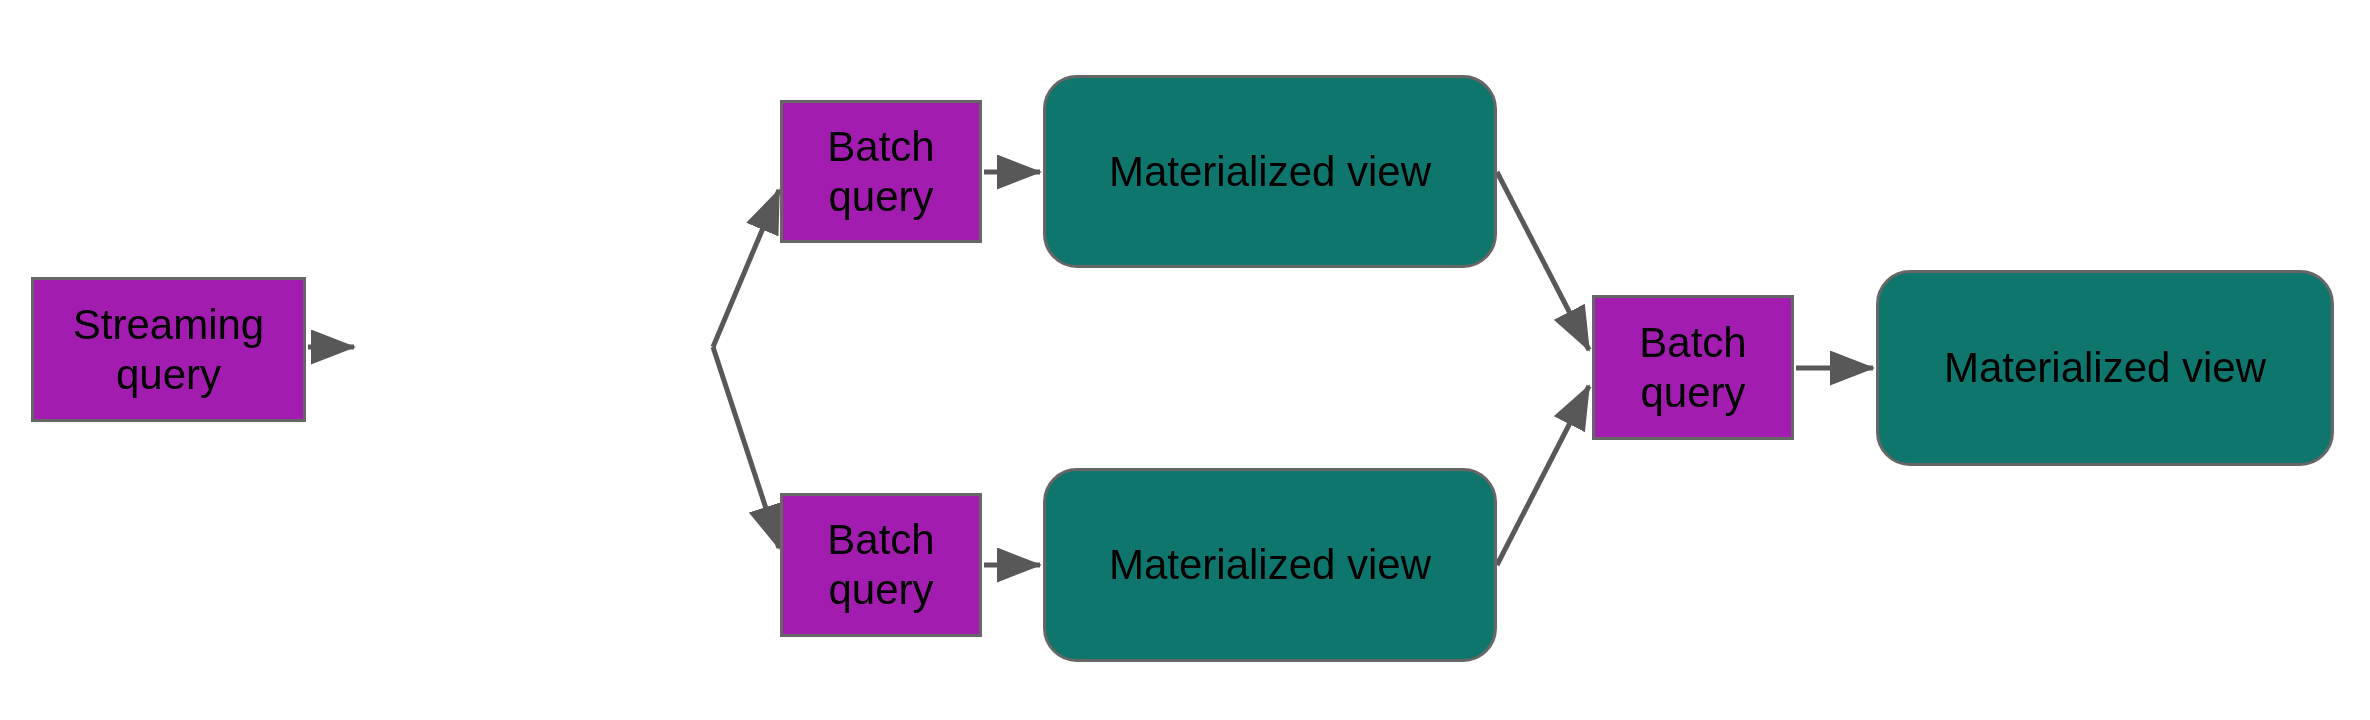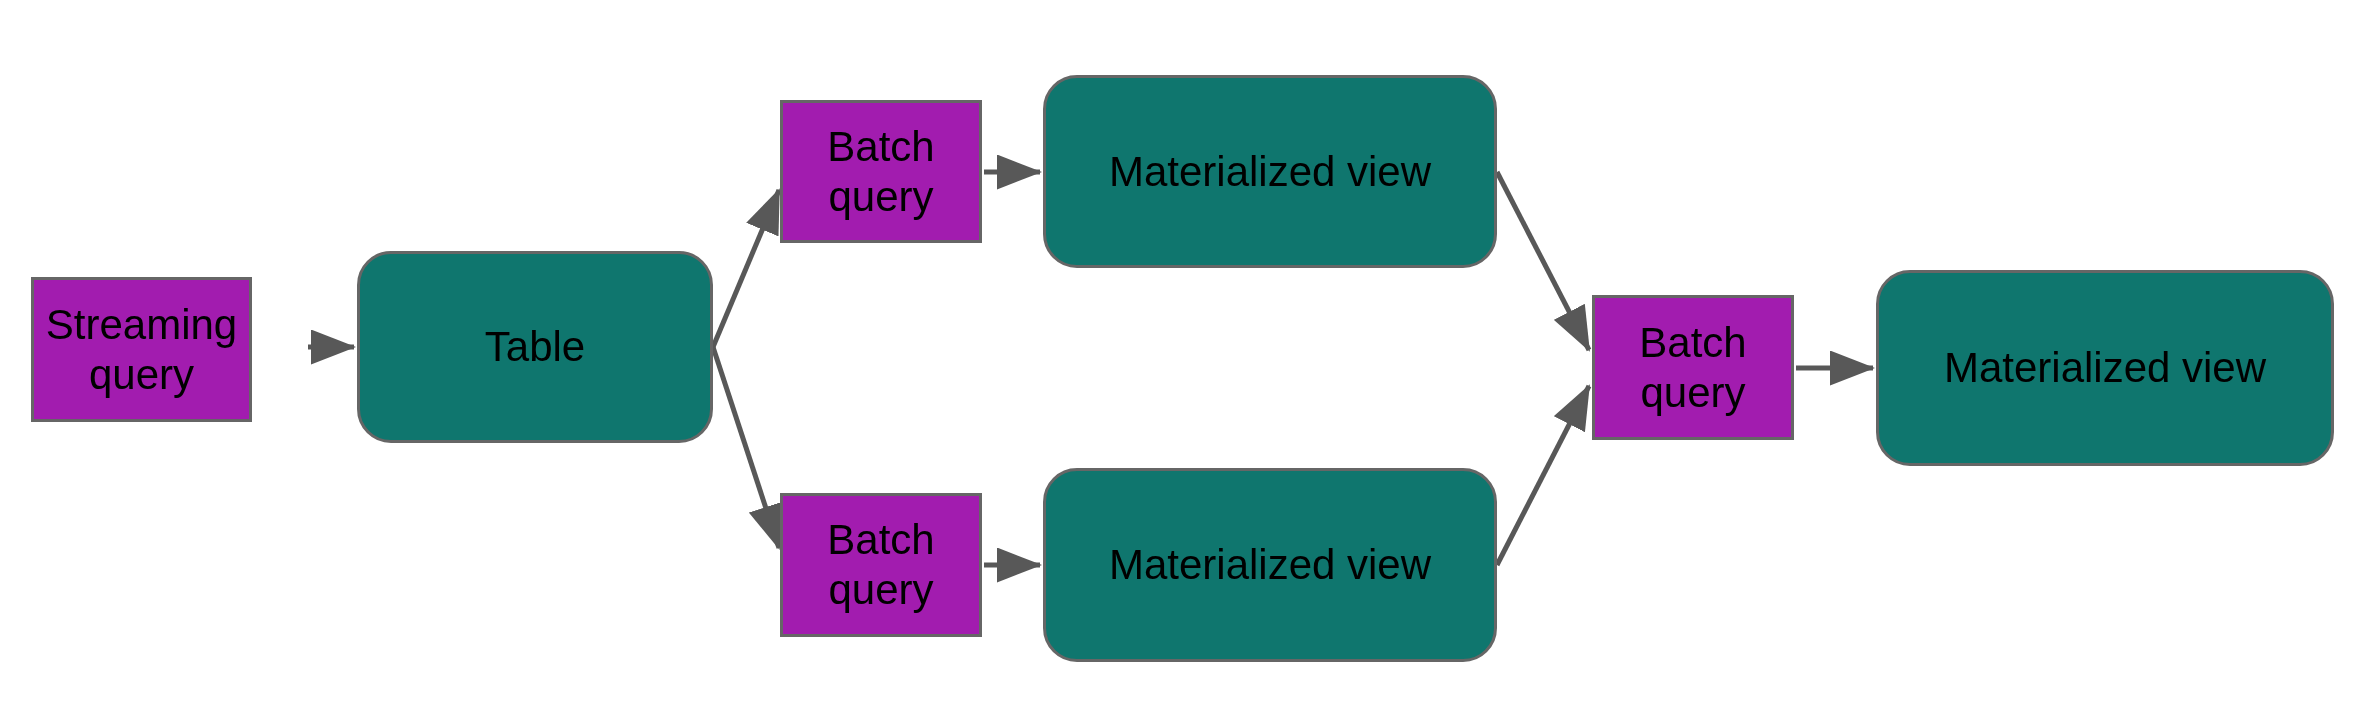--- a/index.html
+++ b/index.html
@@ -76,28 +76,25 @@
 
     <line x1="984" y1="565" x2="1040" y2="565" stroke="#585858" stroke-width="5" marker-end="url(#arrowhead)"></line>
 
     <line x1="1497" y1="172" x2="1589" y2="350" stroke="#585858" stroke-width="5" marker-end="url(#arrowhead)"></line>
 
     <line x1="1497" y1="565" x2="1589" y2="386" stroke="#585858" stroke-width="5" marker-end="url(#arrowhead)"></line>
 
     <line x1="1796" y1="368" x2="1873" y2="368" stroke="#585858" stroke-width="5" marker-end="url(#arrowhead)"></line>
   </svg>
 
-  <div class="node yellow" style="left:31px; top:277px; width:221px; height:145px;">
+  <div class="node yellow" style="left:31px; top:277px; width:275px; height:145px;">
     <span class="node-label">Streaming
 query</span>
   </div>
 
-  <div class="node green" style="left:357px; top:251px; width:356px; height:192px;">
-    <span class="node-label">Table</span>
-  </div>
 
   <div class="node yellow" style="left:780px; top:100px; width:202px; height:143px;">
     <span class="node-label">Batch
 query</span>
   </div>
 
   <div class="node green" style="left:1043px; top:75px; width:454px; height:193px;">
     <span class="node-label">Materialized view</span>
   </div>
 

